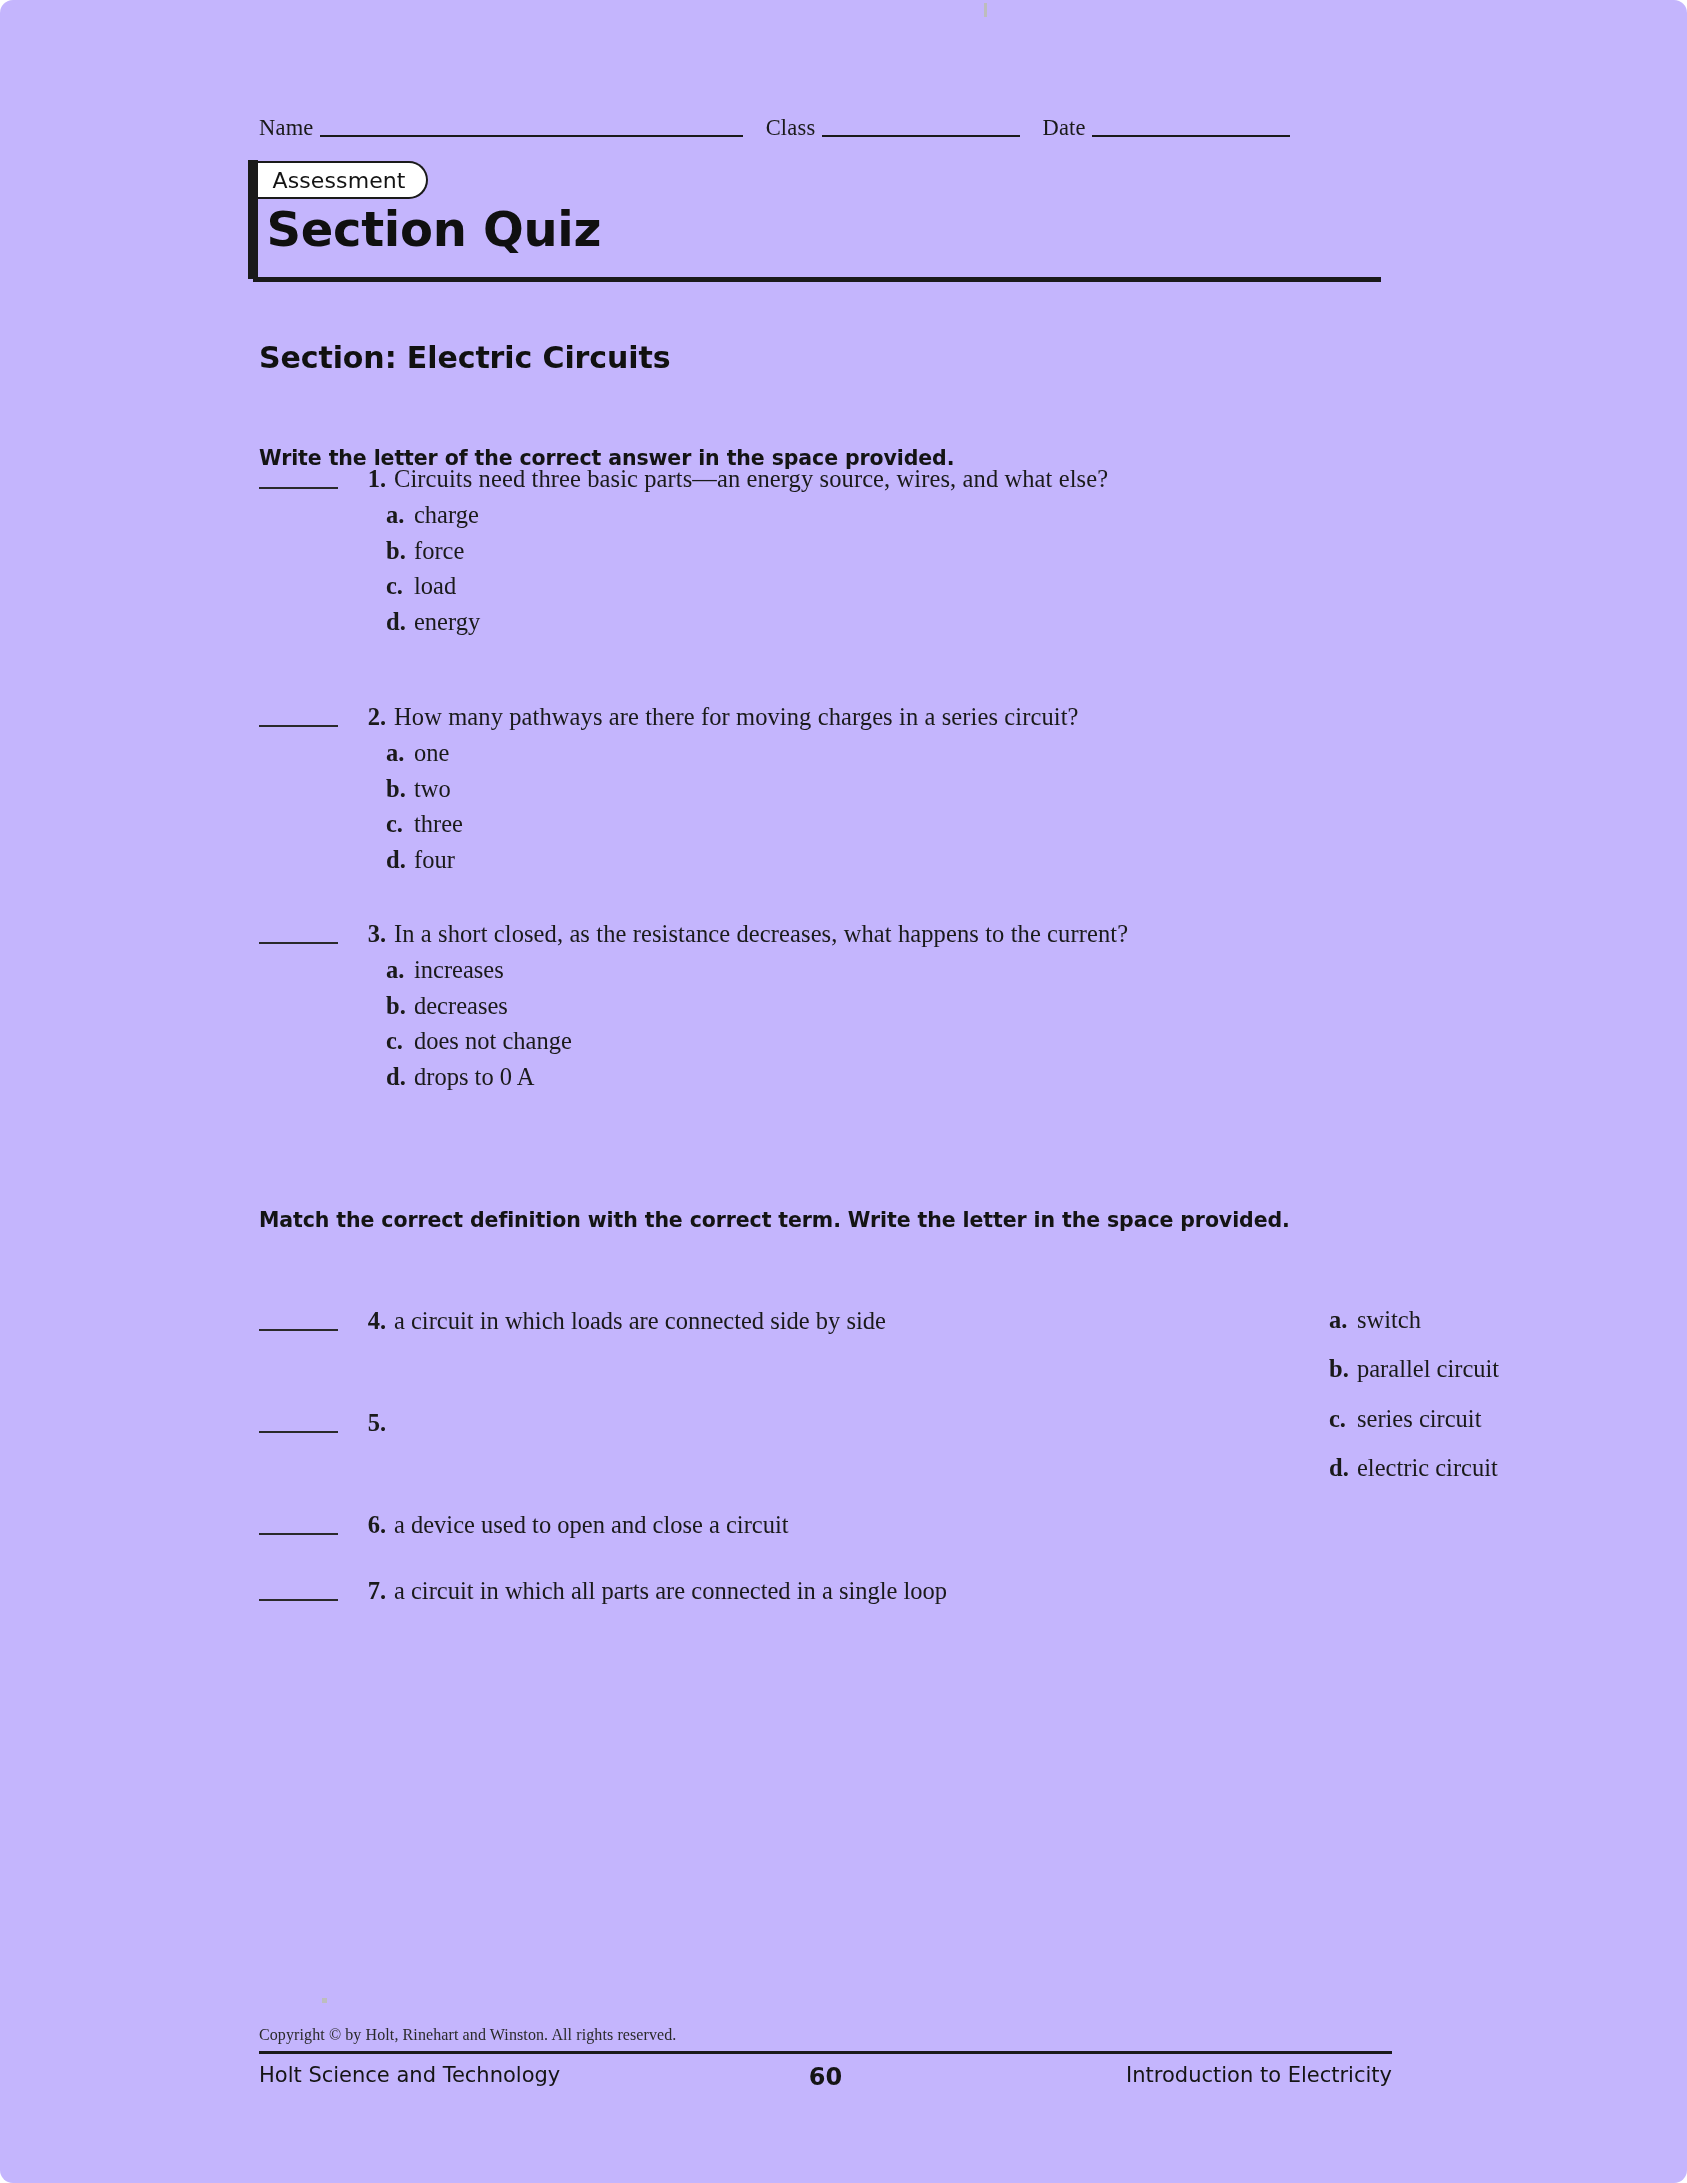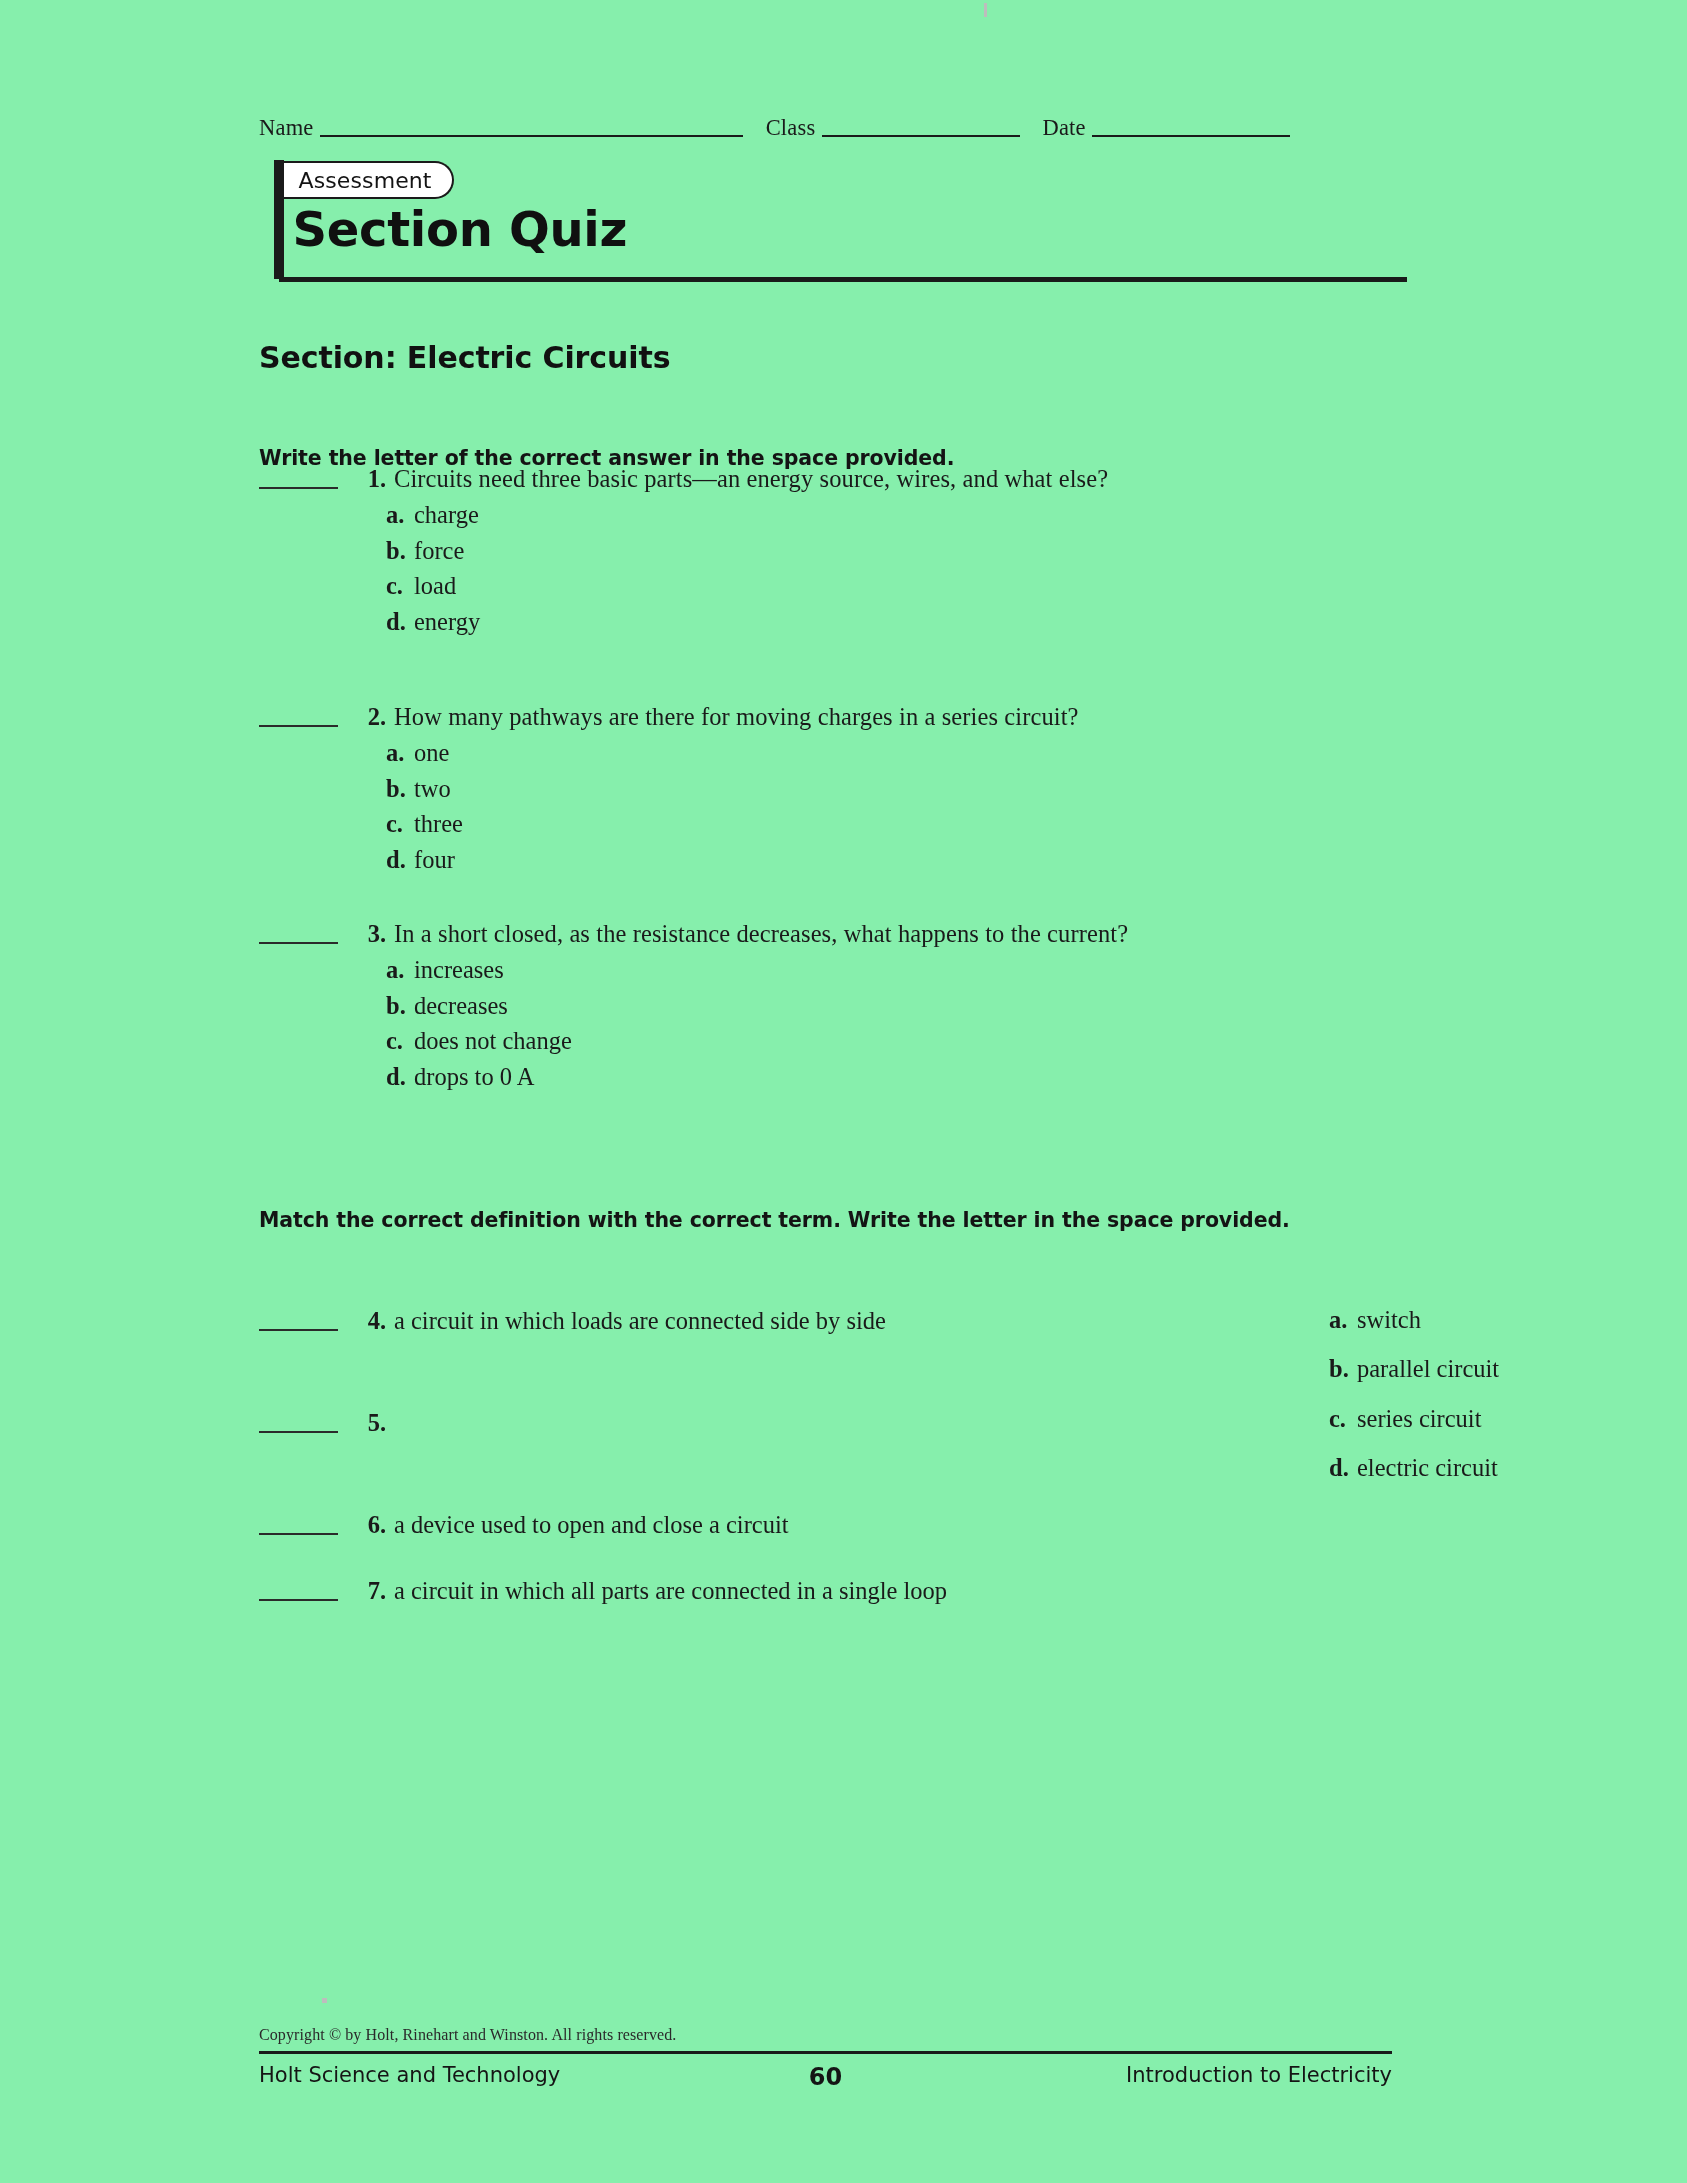--- a/index.html
+++ b/index.html
@@ -4,24 +4,25 @@
 <style>
   html, body {
     margin: 0;
     padding: 0;
     background: #ffffff;
   }
   .page {
     position: relative;
     width: 1687px;
     height: 2183px;
-    background: #86efac;
+    background: #c4b5fd;
     font-family: "Liberation Serif", serif;
     color: #1a1a1a;
     overflow: hidden;
+    border-radius: 13px;
   }
 
   
   .scan-tick {
     position: absolute;
     background: #bdbdbd;
   }
 
   
   .idline {
@@ -46,21 +47,21 @@
     height: 0;
   }
   .rule-name  { width: 423px; }
   .rule-class { width: 198px; }
   .rule-date  { width: 198px; }
   .gap-md { width: 22.5px; }
 
   
   .banner {
     position: absolute;
-    left: 274px;
+    left: 248px;
     top: 157px;
     width: 1133px;
     height: 126px;
     padding-left: 16px;
   }
   .banner-bar {
     position: absolute;
     left: 0;
     top: 2.6px;
     width: 10px;

